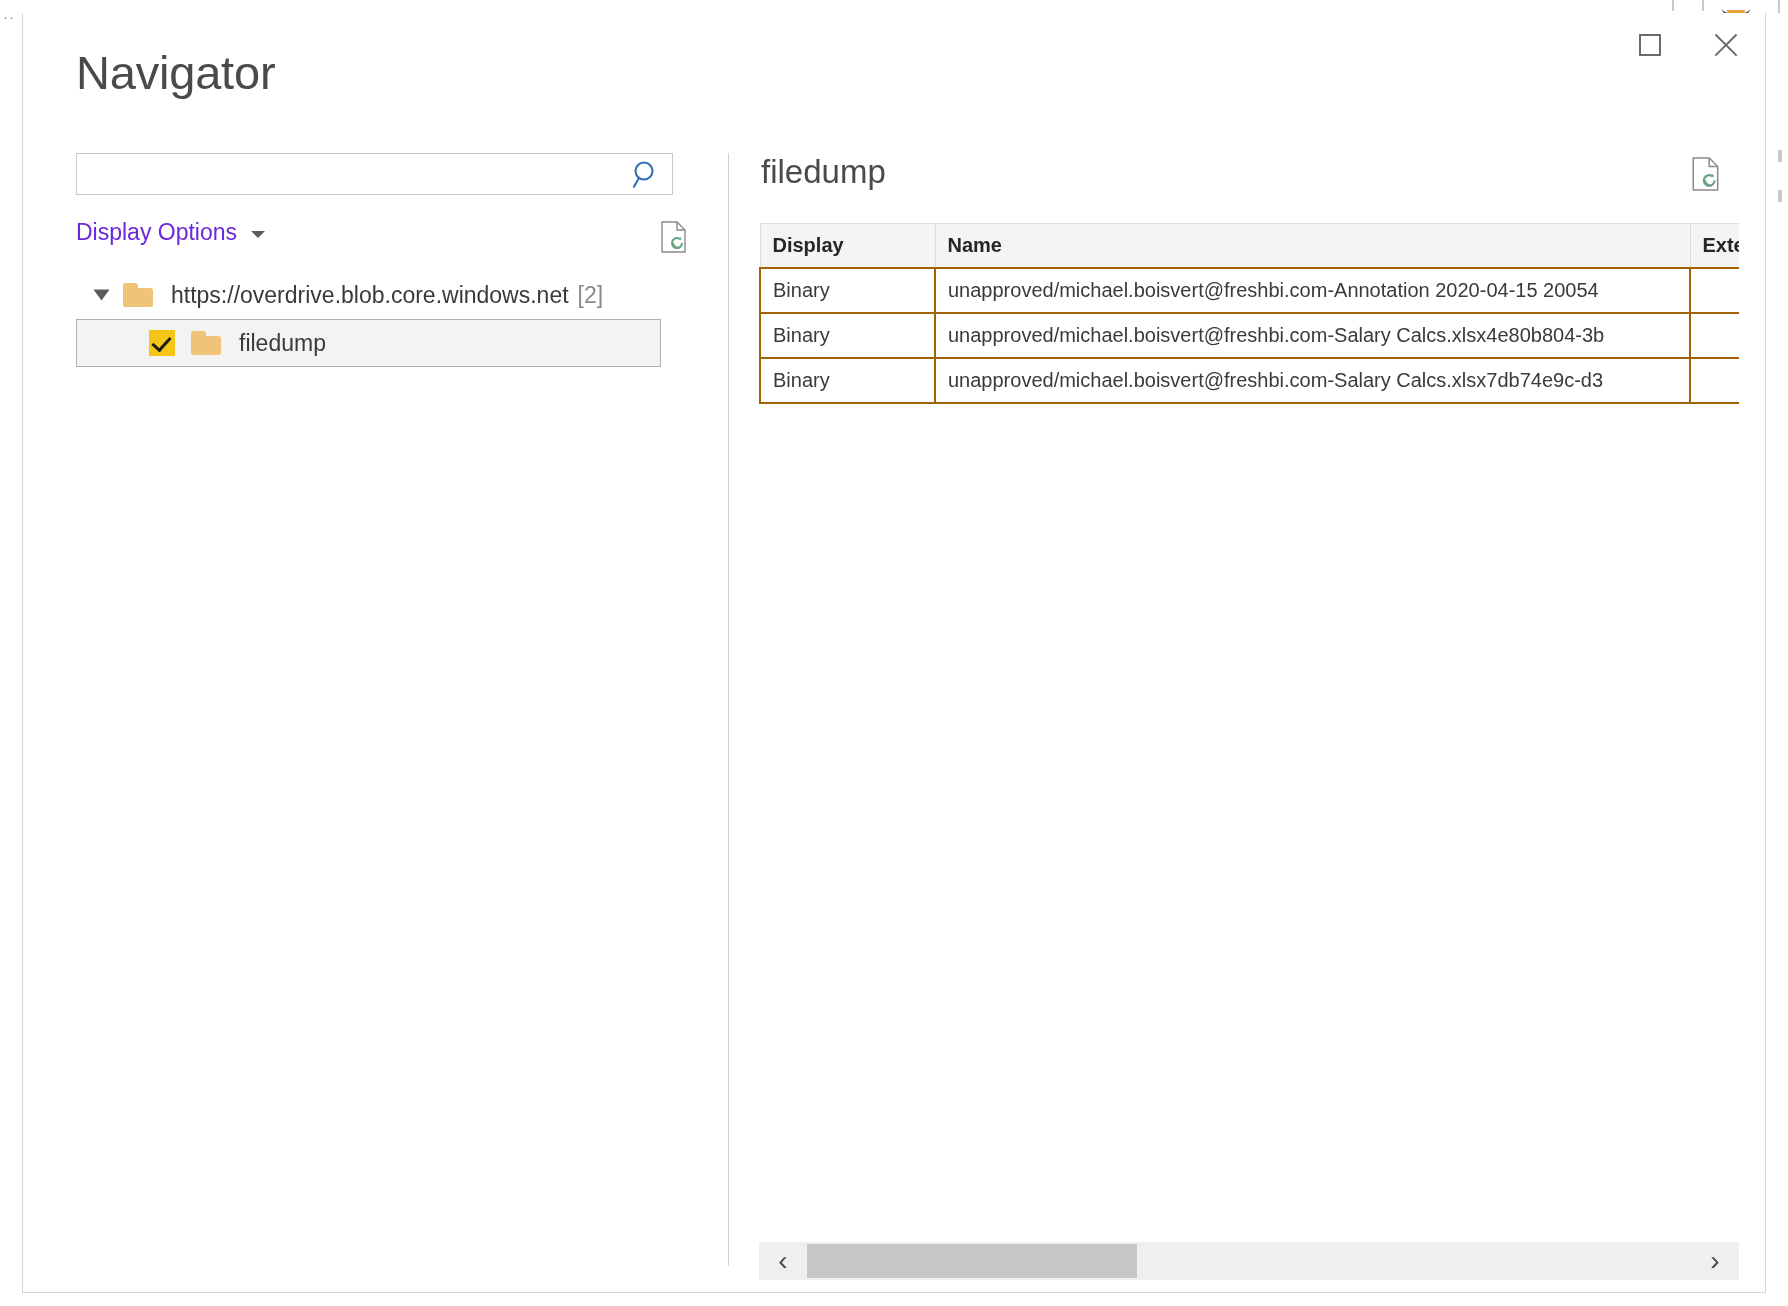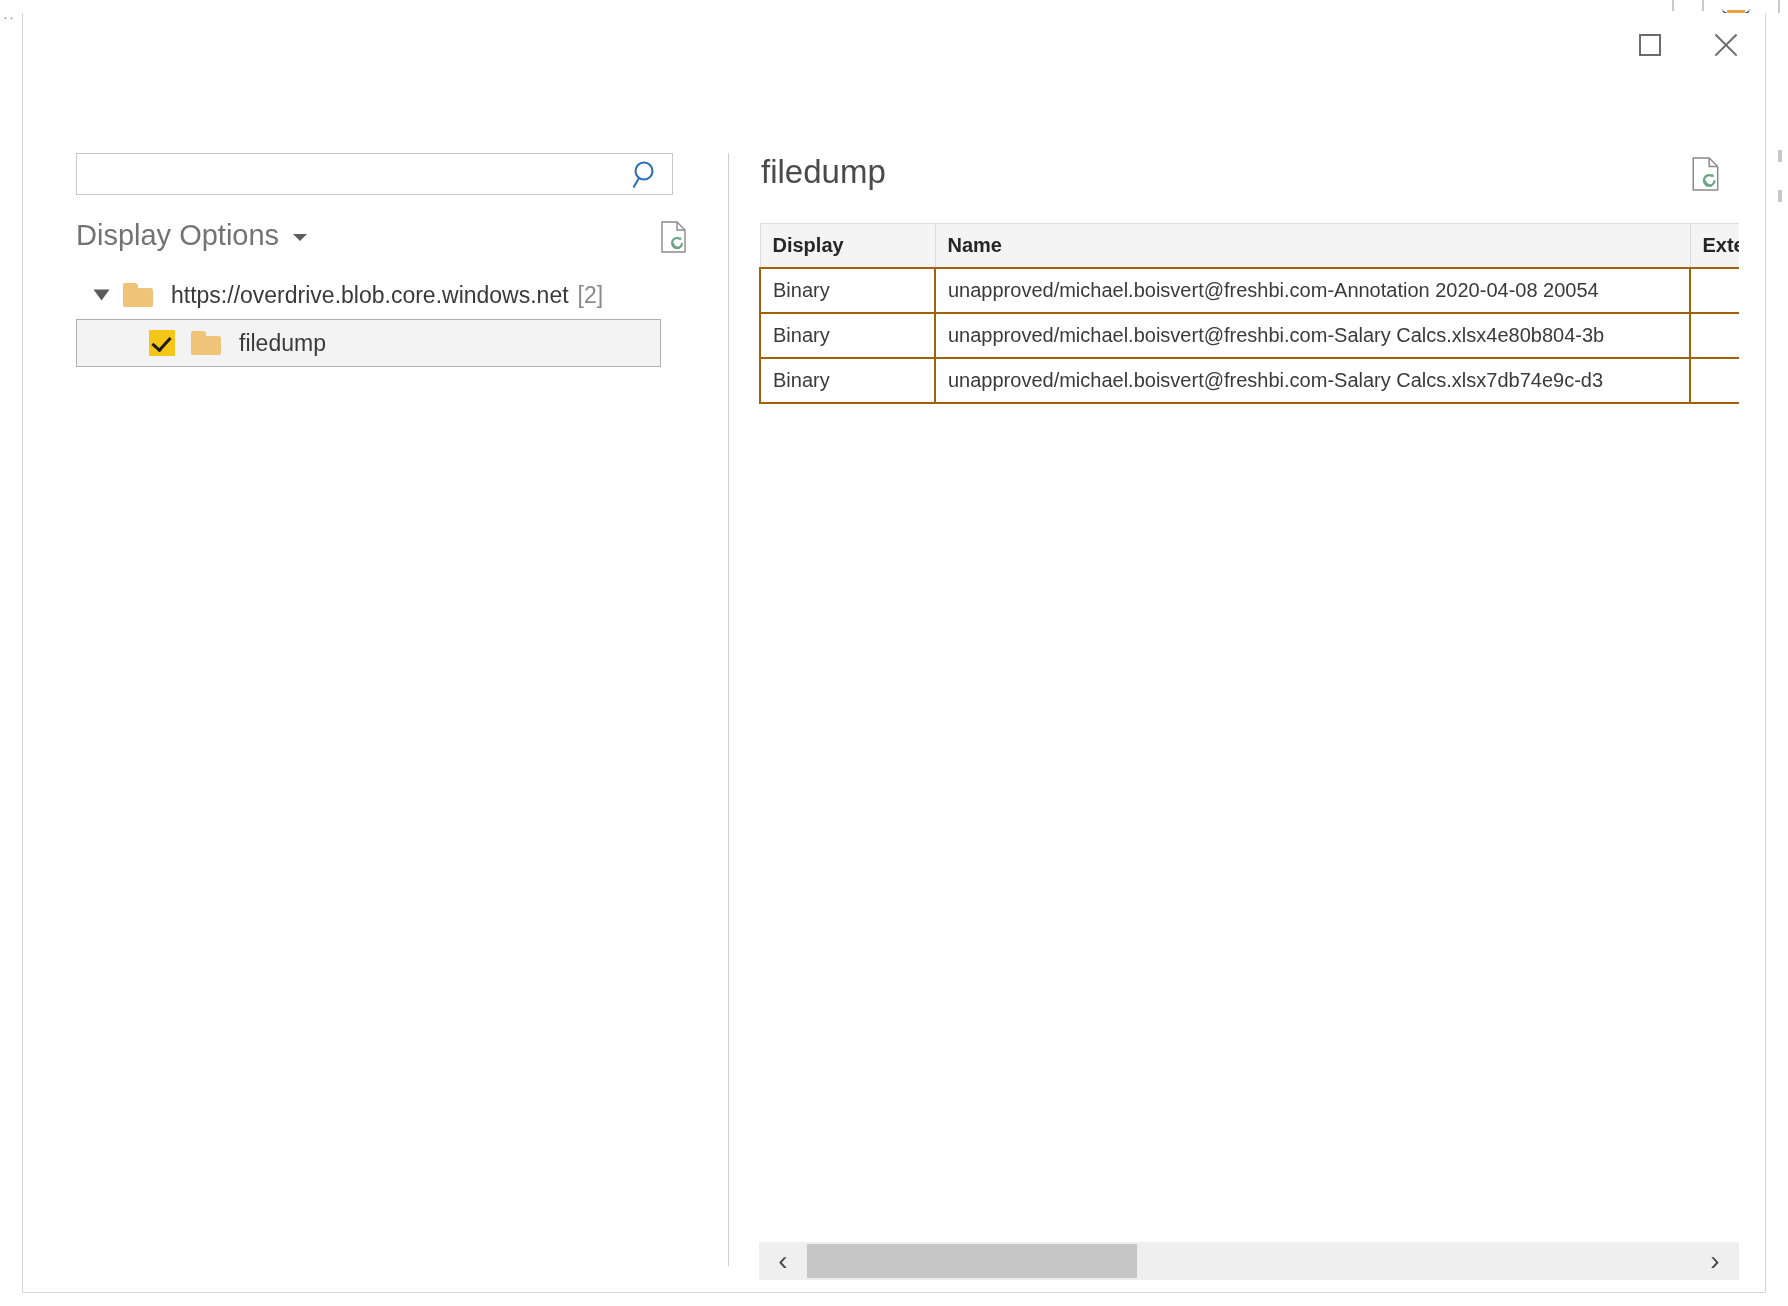--- a/index.html
+++ b/index.html
@@ -189,23 +189,23 @@
   #display-options-btn {
     position: absolute;
     left: 0;
     top: 0;
     display: flex;
     align-items: center;
     gap: 14px;
     cursor: default;
   }
   #display-options-label {
-    font-size: 29px;
+    font-size: 23px;
     font-weight: 300;
-    color: #737373;
+    color: #6d28d9;
     white-space: nowrap;
   }
   .caret-down {
     width: 0;
     height: 0;
     border-left: 7px solid transparent;
     border-right: 7px solid transparent;
     border-top: 7px solid #5c5c5c;
     margin-top: 4px;
   }
@@ -450,20 +450,21 @@
 
   <div id="window-buttons">
     <div class="win-btn">
       <div class="maximize-glyph"></div>
     </div>
     <div class="win-btn">
       <div class="close-glyph"></div>
     </div>
   </div>
 
+  <div id="page-title">Navigator</div>
 
   <div id="left-pane">
 
     <div id="search-row">
       <input id="search-input" type="text" value="" placeholder="" style="">
       <svg id="search-icon" viewBox="0 0 32 32">
         <circle cx="14" cy="12" r="8.5" fill="none" stroke="#2f6fb5" stroke-width="2.1"></circle>
         <line x1="9" y1="19" x2="3.5" y2="28.5" stroke="#2f6fb5" stroke-width="2.1"></line>
       </svg>
     </div>
@@ -534,21 +535,21 @@
         <thead>
           <tr>
             <th class="col-content">Display</th>
             <th class="col-name">Name</th>
             <th class="col-ext">Extension</th>
           </tr>
         </thead>
         <tbody>
           <tr>
             <td class="col-content">Binary</td>
-            <td class="col-name">unapproved/michael.boisvert@freshbi.com-Annotation 2020-04-08 20054</td>
+            <td class="col-name">unapproved/michael.boisvert@freshbi.com-Annotation 2020-04-15 20054</td>
             <td class="col-ext"></td>
           </tr>
           <tr>
             <td class="col-content">Binary</td>
             <td class="col-name">unapproved/michael.boisvert@freshbi.com-Salary Calcs.xlsx4e80b804-3b</td>
             <td class="col-ext"></td>
           </tr>
           <tr>
             <td class="col-content">Binary</td>
             <td class="col-name">unapproved/michael.boisvert@freshbi.com-Salary Calcs.xlsx7db74e9c-d3</td>

